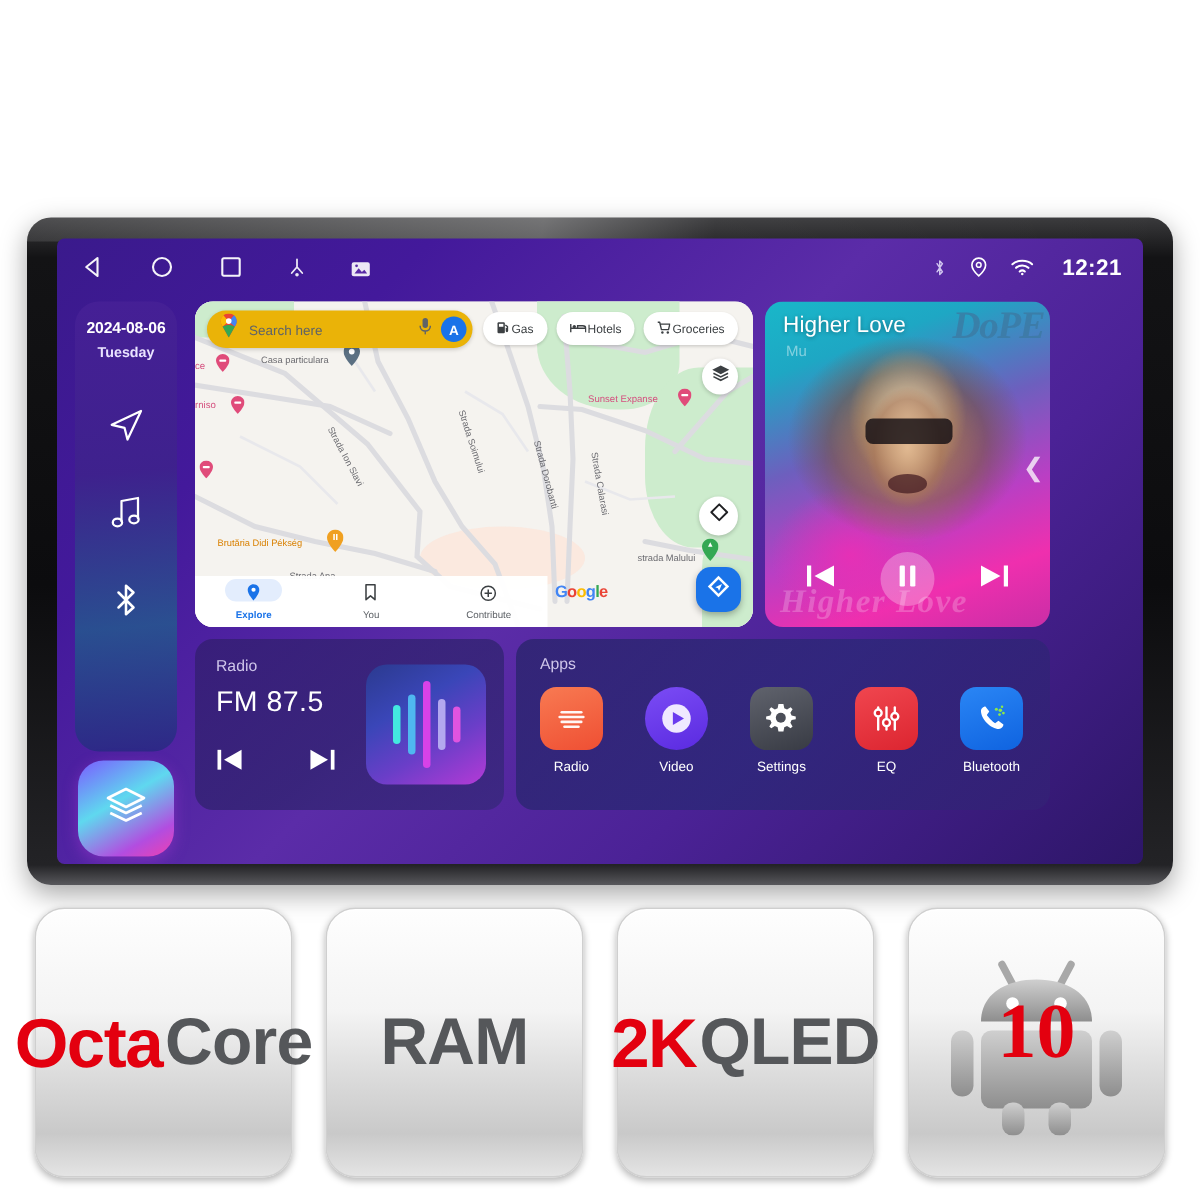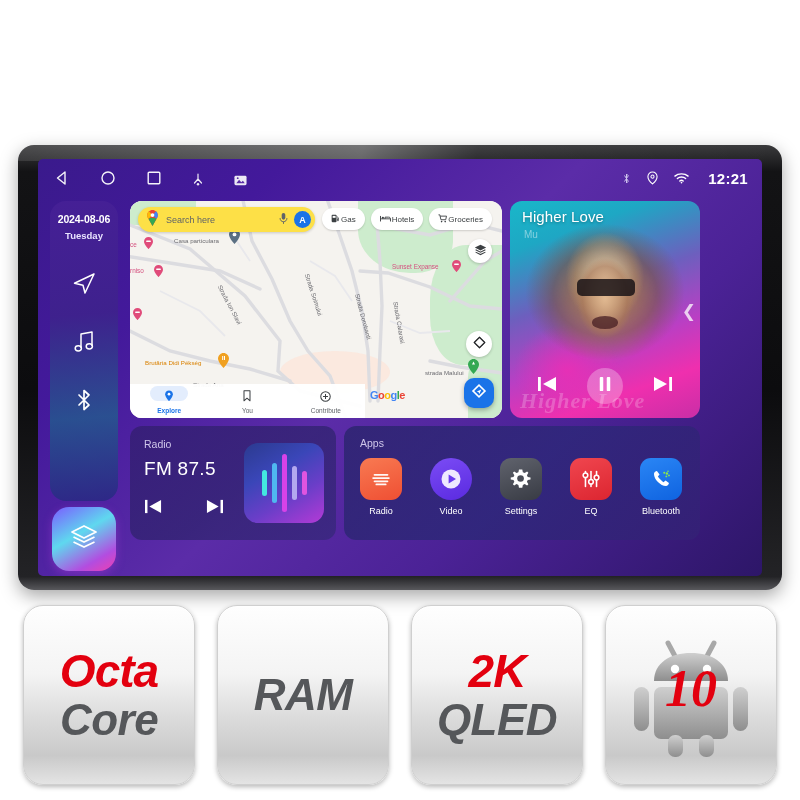--- a/index.html
+++ b/index.html
@@ -81,21 +81,21 @@
   .g4{ left:-4px; top:-6px; width:70px; height:30px; border-radius:0 0 40% 0; }
   .peach{ position:absolute; left:150px; top:150px; width:110px; height:42px; background:#fbe6dc; border-radius:50%; opacity:.85;}
   .maplabel { position:absolute; font-size:6.2px; color:#6b6b70; white-space:nowrap; }
   .maplabel.red{ color:#d5507f; font-size:6.4px; }
   .maplabel.orange{ color:#d98000; }
   .pin { position:absolute; width:11px; height:15px; }
   .pinrd { position:absolute; width:9px; height:12px; }
 
   .searchbar {
     position:absolute; left:8px; top:6px; width:177px; height:25px;
-    background:#fde047; border-radius:14px; display:flex; align-items:center;
+    background:#eab308; border-radius:14px; display:flex; align-items:center;
     padding:0 4px 0 8px; box-shadow:0 1px 3px rgba(0,0,0,.18);
   }
   .searchtxt { font-size:9px; color:#5f6368; margin-left:7px; flex:1; }
   .avatar-a {
     width:17px; height:17px; border-radius:50%; background:#1a73e8; color:#fff;
     font-size:9px; font-weight:700; display:flex; align-items:center; justify-content:center;
   }
   .chips { position:absolute; left:192px; top:7px; display:flex; gap:6px; }
   .chip {
     height:22px; background:#fff; border-radius:12px; display:flex; align-items:center;
@@ -204,21 +204,21 @@
   .appicon { width:42px; height:42px; border-radius:11px; display:flex; align-items:center; justify-content:center; }
   .applbl { color:#fff; font-size:9px; }
 
   
   #badges { position:absolute; left:0; top:605px; width:800px; height:190px; display:flex; justify-content:center; gap:22px; }
   .badge {
     width:172px; height:180px; border-radius:20px;
     background: linear-gradient(180deg,#fefefe 0%, #f4f4f4 38%, #dcdcdc 62%, #c9c9c9 84%, #e4e4e4 100%);
     box-shadow: 0 2px 5px rgba(0,0,0,.28), inset 0 1px 0 rgba(255,255,255,.9);
     border:1px solid #cfcfcf;
-    display:flex; flex-direction:column; align-items:center; justify-content:center; gap:2px;font-style:italic;
+    display:flex; flex-direction:row; align-items:center; justify-content:center; gap:2px;
   }
   .btop { color:#e3000f; font-size:46px; font-weight:700; letter-spacing:-1px; line-height:1.05; }
   .bbot { color:#55575a; font-size:44px; font-weight:700; letter-spacing:-.5px; line-height:1.05; }
   .androbot { position:relative; width:118px; height:124px; }
   #andr-ver {
     position:absolute; left:50%; top:44%; transform:translate(-50%,-50%);
     color:#e3000f; font-size:52px; font-weight:700; font-family:"Liberation Serif", serif;
   }
 </style>
 </head>
@@ -491,20 +491,21 @@
         </div>
       </div>
 
       <div id="musiccard">
         <div class="art">
           <div class="hair"></div>
             <div class="face"></div>
           <div class="glasses"></div>
             <div class="mouth"></div>
         </div>
+        <div class="art-script">DoPE</div>
         <div class="art-script2">Higher Love</div>
         <div id="song-title">Higher Love</div>
         <div id="song-sub">Mu</div>
         <span class="mchev">❮</span>
         <div class="mctrls">
           <span>
             <svg viewBox="0 0 20 18" width="20" height="18">
                 <rect x="1" y="2" width="2.8" height="14" fill="#fff"></rect>
                 <path d="M19 2 L19 16 L6 9 Z" fill="#fff"></path>
               </svg>

